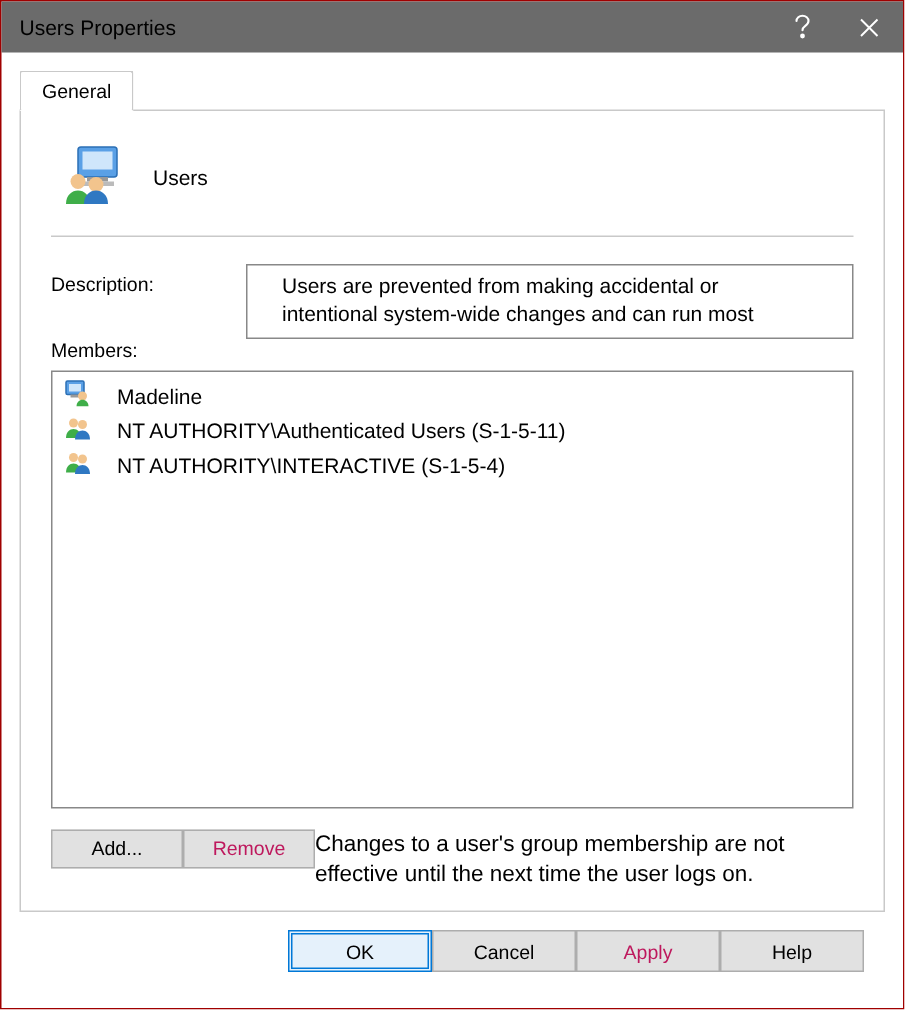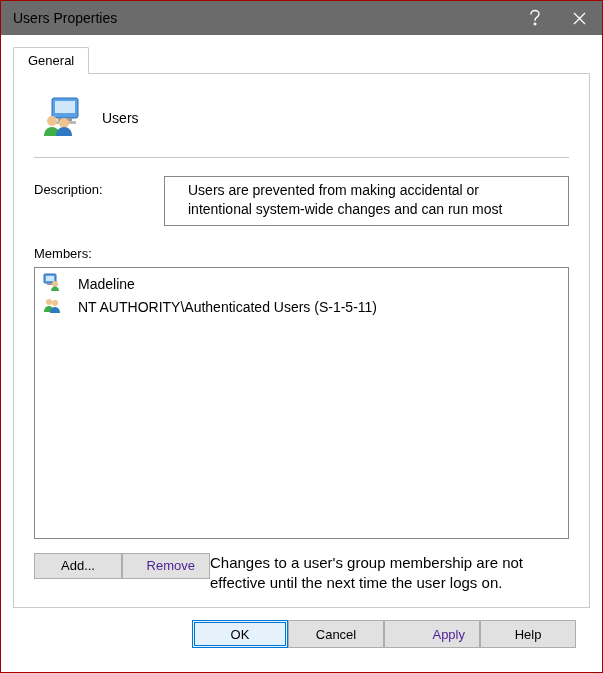--- a/index.html
+++ b/index.html
@@ -8,29 +8,29 @@
   .titlebar-title{flex:1;font-size:14px;}
   .titlebar-btn{width:45px;height:34px;display:flex;align-items:center;justify-content:center;color:#fff;}
   .titlebar-btn svg{stroke:#fff;}
   .client{flex:1;display:flex;flex-direction:column;padding:10px 12px 12px 12px;box-sizing:border-box;}
   .tabstrip{display:flex;align-items:flex-end;position:relative;height:28px;z-index:2;}
   .tab{border:1px solid #c9c9c9;border-bottom:1px solid #fff;background:#fff;padding:5px 14px 5px 14px;border-radius:2px 2px 0 0;position:relative;top:1px;}
   .tabpanel{flex:1;border:1px solid #c9c9c9;background:#fff;padding:18px 20px 14px 20px;display:flex;flex-direction:column;box-sizing:border-box;}
   .header-row{display:flex;align-items:center;gap:18px;padding:4px 0 18px 6px;}
   .group-label{font-size:14px;}
   .divider{height:1px;background:#c9c9c9;margin:0 0 18px 0;}
-  .desc-row{display:flex;align-items:flex-start;gap:20px;margin-bottom:20px;}
+  .desc-row{display:flex;align-items:flex-start;gap:20px;}
   .desc-label{width:110px;padding-top:6px;}
   .desc-box{flex:1;border:1px solid #888;padding:4px 23px;min-height:40px;font-size:14px;line-height:1.35;}
   .members-label{margin-bottom:6px;}
   .members-box{flex:1;border:1px solid #888;background:#fff;padding:4px 6px;overflow:auto;min-height:200px;}
   .member-row{display:flex;align-items:center;gap:17px;padding:1px 2px;font-size:14px;}
   .bottom-row{display:flex;align-items:flex-start;margin-top:14px;}
   .btn{min-width:88px;height:26px;border:1px solid #adadad;background:#e1e1e1;font:inherit;padding:0 14px;}
-  .btn[disabled]{color:#4c1d95;text-align:right;}
+  .btn[disabled]{color:#be185d;}
   .note{flex:1;font-size:15px;line-height:1.35;}
   .footer{display:flex;justify-content:flex-end;padding:12px 14px 12px 0;}
   .footer .btn{min-width:96px;height:28px;}
   .btn.default{border:1px solid #0078d7;outline:1px solid #0078d7;outline-offset:-3px;background:#e5f1fb;}
 </style>
 </head>
 <body>
 
 <div class="window">
 
@@ -99,20 +99,31 @@
           <span>
             <svg width="18" height="18" viewBox="0 0 18 18">
               <circle cx="6" cy="6" r="3" fill="#f2c48d"></circle>
               <path d="M1 16c0-4 2.5-6 5-6s5 2 5 6z" fill="#3fae49"></path>
               <circle cx="12" cy="7" r="3" fill="#f2c48d"></circle>
               <path d="M7 17c0-4 2.5-6 5-6s5 2 5 6z" fill="#2f78c2"></path>
             </svg>
           </span>
           <span>NT AUTHORITY\Authenticated Users (S-1-5-11)</span>
         </div>
+        <div class="member-row">
+          <span>
+            <svg width="18" height="18" viewBox="0 0 18 18">
+              <circle cx="6" cy="6" r="3" fill="#f2c48d"></circle>
+              <path d="M1 16c0-4 2.5-6 5-6s5 2 5 6z" fill="#3fae49"></path>
+              <circle cx="12" cy="7" r="3" fill="#f2c48d"></circle>
+              <path d="M7 17c0-4 2.5-6 5-6s5 2 5 6z" fill="#2f78c2"></path>
+            </svg>
+          </span>
+          <span>NT AUTHORITY\INTERACTIVE (S-1-5-4)</span>
+        </div>
       </div>
 
       <div class="bottom-row">
         <button class="btn">Add...</button>
         <button class="btn" disabled="">Remove</button>
         <div class="note">Changes to a user's group membership are not effective until the next time the user logs on.</div>
       </div>
 
     </div>
 

